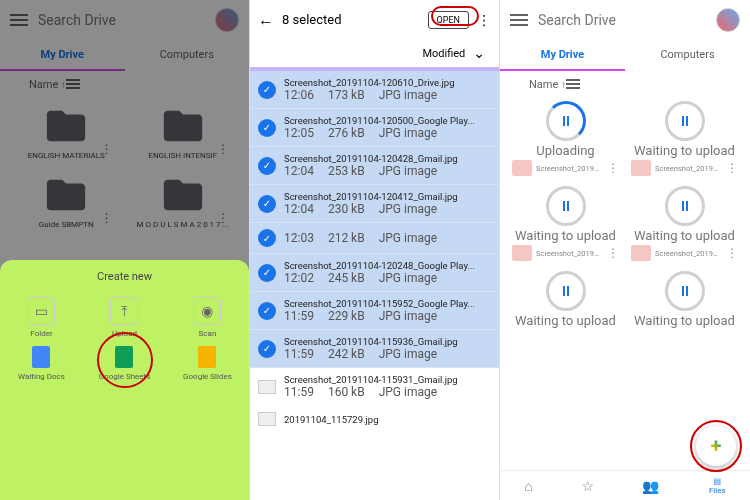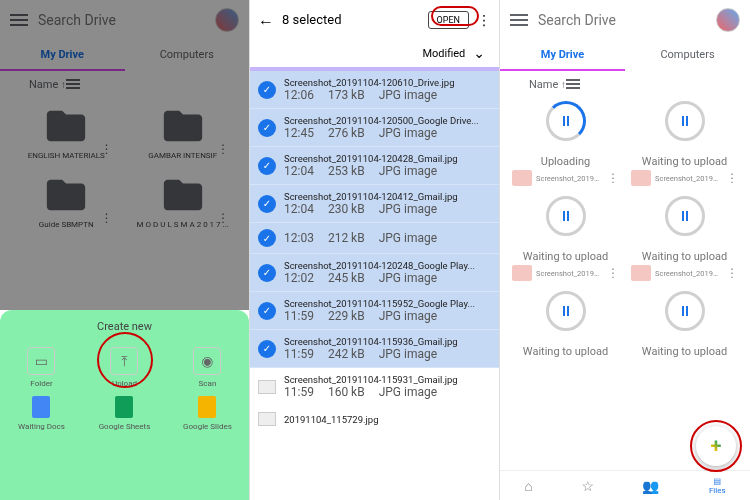--- a/index.html
+++ b/index.html
@@ -17,21 +17,21 @@
 .avatar{width:24px;height:24px;border-radius:50%;background:linear-gradient(45deg,#e66,#6ae);border:1px solid #ccc}
 .tabs{display:flex;font-size:11px}
 .tab{flex:1;text-align:center;padding:8px 0;color:#5f6368}
 .tab.active{color:#1a73e8;border-bottom:2px solid #d946ef;font-weight:700}
 .row-hdr{display:flex;justify-content:flex-start;align-items:center;padding:6px 29px;font-size:11px;color:#5f6368}
 .row-hdr .arrow{font-size:10px}
 .grid-folders{display:flex;flex-wrap:wrap;padding:0 8px}
 .fold{width:50%;text-align:center;padding:6px 2px;font-size:8px;color:#444;position:relative}
 .fold svg{width:60px;height:46px;fill:#5f6368}
 .fold .dots{position:absolute;right:12px;bottom:10px;font-size:12px;color:#555}
-.sheet{position:absolute;left:0;right:0;bottom:0;background:#86efac;z-index:5;border-radius:12px 12px 0 0;padding:10px 0 4px;height:190px}
+.sheet{position:absolute;left:0;right:0;bottom:0;background:#bef264;z-index:5;border-radius:12px 12px 0 0;padding:10px 0 4px;height:240px}
 .sheet h4{text-align:center;font-size:11px;font-weight:400;color:#444;margin-bottom:10px}
 .sheet-grid{display:flex;flex-wrap:wrap}
 .opt{width:33.33%;text-align:center;font-size:8px;color:#555;padding:4px 0}
 .opt .ico{width:28px;height:28px;margin:0 auto 4px;border:1px solid #ccc;border-radius:4px;display:flex;align-items:center;justify-content:center;font-size:14px;color:#666}
 .opt .doc{background:#4285f4;border:none;color:#fff;border-radius:2px;width:18px;height:22px;position:relative}
 .opt .sht{background:#0f9d58}.opt .sld{background:#f4b400}
 .circ{position:absolute;border:2px solid #c00;border-radius:50%;z-index:6;pointer-events:none}
 
 
 .p2-top{display:flex;align-items:center;padding:10px 8px;gap:8px}
@@ -49,21 +49,21 @@
 .unsel{background:#fff}
 .unsel .thumb{width:18px;height:14px;background:#eee;border:1px solid #ccc;flex-shrink:0}
 
 
 .up-grid{display:flex;flex-wrap:wrap;padding:0 6px}
 .up-item{width:50%;text-align:center;padding:4px 2px}
 .ring{width:40px;height:40px;border-radius:50%;border:3px solid #d0d0d0;margin:0 auto;position:relative}
 .ring.act{border-top-color:#1a73e8;border-right-color:#1a73e8}
 .ring .pause{position:absolute;inset:0;display:flex;align-items:center;justify-content:center;gap:2px}
 .ring .pause span{width:2px;height:10px;background:#1a73e8}
-.up-item .st{font-size:11px;color:#777;margin-top:14px}
+.up-item .st{font-size:13px;color:#777;margin-top:2px}
 .frow{display:flex;align-items:center;gap:4px;padding:2px 4px}
 .frow .th{width:20px;height:16px;background:#f4c7c3;flex-shrink:0;border-radius:2px}
 .frow .fn{flex:1;font-size:7.5px;color:#888;text-align:left;white-space:nowrap;overflow:hidden;text-overflow:ellipsis}
 .frow .d{font-size:12px;color:#888}
 .fab{position:absolute;right:14px;bottom:34px;width:40px;height:40px;border-radius:50%;background:#fff;box-shadow:0 2px 6px rgba(0,0,0,.3);display:flex;align-items:center;justify-content:center;z-index:4}
 .fab .plus{font-size:20px;background:linear-gradient(45deg,#ea4335,#fbbc04,#34a853,#4285f4);-webkit-background-clip:text;color:transparent;font-weight:bold}
 .btm-nav{position:absolute;bottom:0;left:0;right:0;height:30px;background:#fff;border-top:1px solid #eee;display:flex;justify-content:space-around;align-items:center;font-size:14px;color:#888}
 .btm-nav .act{color:#1a73e8;font-size:8px;text-align:center}
 .list-ico{display:inline-block;width:14px}
 .list-ico span{display:block;height:2px;background:#5f6368;margin:2px 0}
@@ -93,21 +93,21 @@
         <span></span>
         <span></span>
       </span>
   </div>
   <div class="grid-folders">
     <div class="fold"><svg viewBox="0 0 24 24">
           <path d="M10 4H4c-1.1 0-2 .9-2 2v12c0 1.1.9 2 2 2h16c1.1 0 2-.9 2-2V8c0-1.1-.9-2-2-2h-8l-2-2z"></path>
         </svg><div>ENGLISH MATERIALS</div><span class="dots">⋮</span></div>
     <div class="fold"><svg viewBox="0 0 24 24">
           <path d="M10 4H4c-1.1 0-2 .9-2 2v12c0 1.1.9 2 2 2h16c1.1 0 2-.9 2-2V8c0-1.1-.9-2-2-2h-8l-2-2z"></path>
-        </svg><div>GAMBAR INTENSIF</div><span class="dots">⋮</span></div>
+        </svg><div>ENGLISH INTENSIF</div><span class="dots">⋮</span></div>
     <div class="fold"><svg viewBox="0 0 24 24">
           <path d="M10 4H4c-1.1 0-2 .9-2 2v12c0 1.1.9 2 2 2h16c1.1 0 2-.9 2-2V8c0-1.1-.9-2-2-2h-8l-2-2z"></path>
         </svg><div>Guide SBMPTN</div><span class="dots">⋮</span></div>
     <div class="fold"><svg viewBox="0 0 24 24">
           <path d="M10 4H4c-1.1 0-2 .9-2 2v12c0 1.1.9 2 2 2h16c1.1 0 2-.9 2-2V8c0-1.1-.9-2-2-2h-8l-2-2z"></path>
         </svg><div>M O D U L S M A 2 0 1 7 ...</div><span class="dots">⋮</span></div>
   </div>
   <div class="dim dim-clip"></div>
   <div class="sheet">
     <h4>Create new</h4>
@@ -161,23 +161,23 @@
        <div class="sub">
             <span>12:06</span>
             <span>173 kB</span>
             <span>JPG image</span>
           </div>
         </div>
    </div>
       <div class="sel-item">
      <div class="chk">✓</div>
      <div class="meta">
-          <div class="fn">Screenshot_20191104-120500_Google Drive...</div>
-       <div class="sub">
-            <span>12:45</span>
+          <div class="fn">Screenshot_20191104-120500_Google Play...</div>
+       <div class="sub">
+            <span>12:05</span>
             <span>276 kB</span>
             <span>JPG image</span>
           </div>
         </div>
    </div>
       <div class="sel-item">
      <div class="chk">✓</div>
      <div class="meta">
           <div class="fn">Screenshot_20191104-120428_Gmail.jpg</div>
        <div class="sub">

